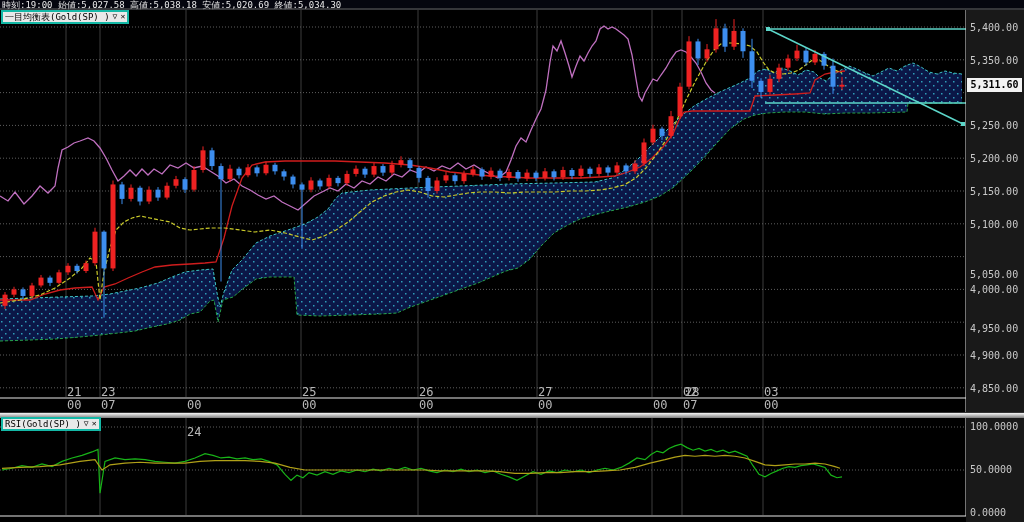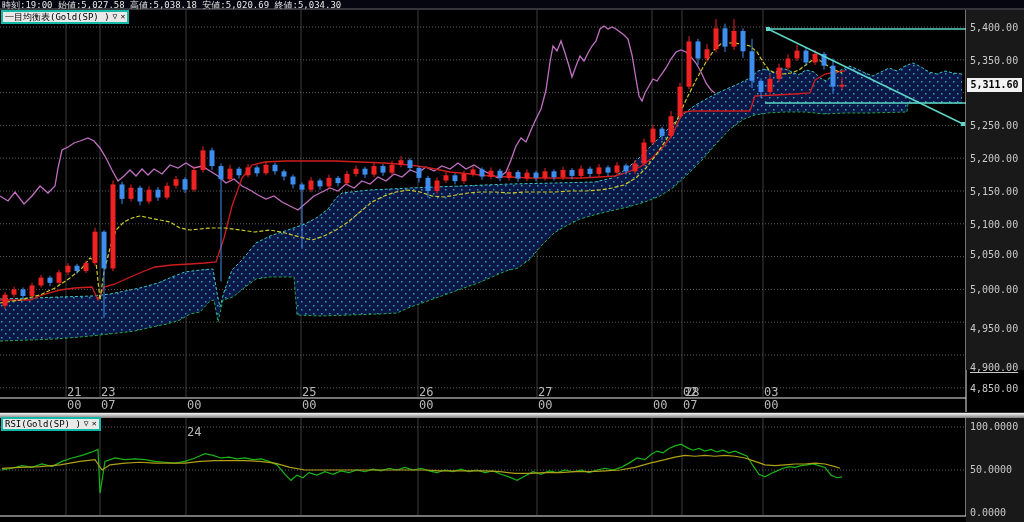--- a/index.html
+++ b/index.html
@@ -274,31 +274,31 @@
       <line x1="0" y1="516" x2="966" y2="516" stroke="#e8e8e8" stroke-width="1"></line>
       <line x1="966" y1="417" x2="966" y2="516" stroke="#e8e8e8" stroke-width="1"></line>
     </svg>
 
   <div class="indicator-tag" style="left:1px;top:10px;">
     <span>一目均衡表(Gold(SP) )</span>
     <span class="tag-icon">▽</span>
     <span class="tag-icon">✕</span>
   </div>
 
-  <div class="axis-strip" style="top:10px;height:360px;" id="main-axis">
+  <div class="axis-strip" style="top:10px;height:402px;" id="main-axis">
       <div class="axis-label" style="top: 12px;">5,400.00</div>
       <div class="axis-label" style="top: 44.8px;">5,350.00</div>
       <div class="axis-label" style="top: 110.4px;">5,250.00</div>
       <div class="axis-label" style="top: 143.2px;">5,200.00</div>
       <div class="axis-label" style="top: 176px;">5,150.00</div>
       <div class="axis-label" style="top: 208.8px;">5,100.00</div>
-      <div class="axis-label" style="top: 239px;">5,050.00</div>
-      <div class="axis-label" style="top: 274.4px;">5,000.00</div>
+      <div class="axis-label" style="top: 259px;">5,050.00</div>
+      <div class="axis-label" style="top: 274.4px;">4,000.00</div>
       <div class="axis-label" style="top: 307.2px; margin-top: 6px;">4,950.00</div>
-      <div class="axis-label" style="top: 352px; text-decoration: underline;">4,900.00</div>
+      <div class="axis-label" style="top: 340px;">4,900.00</div>
       <div class="axis-label" style="top: 372.8px;">4,850.00</div>
       <div class="price-badge" style="top: 67.9904px;">5,311.60</div>
     </div>
   <div class="axis-strip" style="top:417px;height:105px;" id="rsi-axis">
       <div class="axis-label" style="top: 4px;">100.0000</div>
       <div class="axis-label" style="top: 47px;">50.0000</div>
       <div class="axis-label" style="top: 90px;">0.0000</div>
     </div>
 
   <div class="separator" style="top:412px;"></div>

